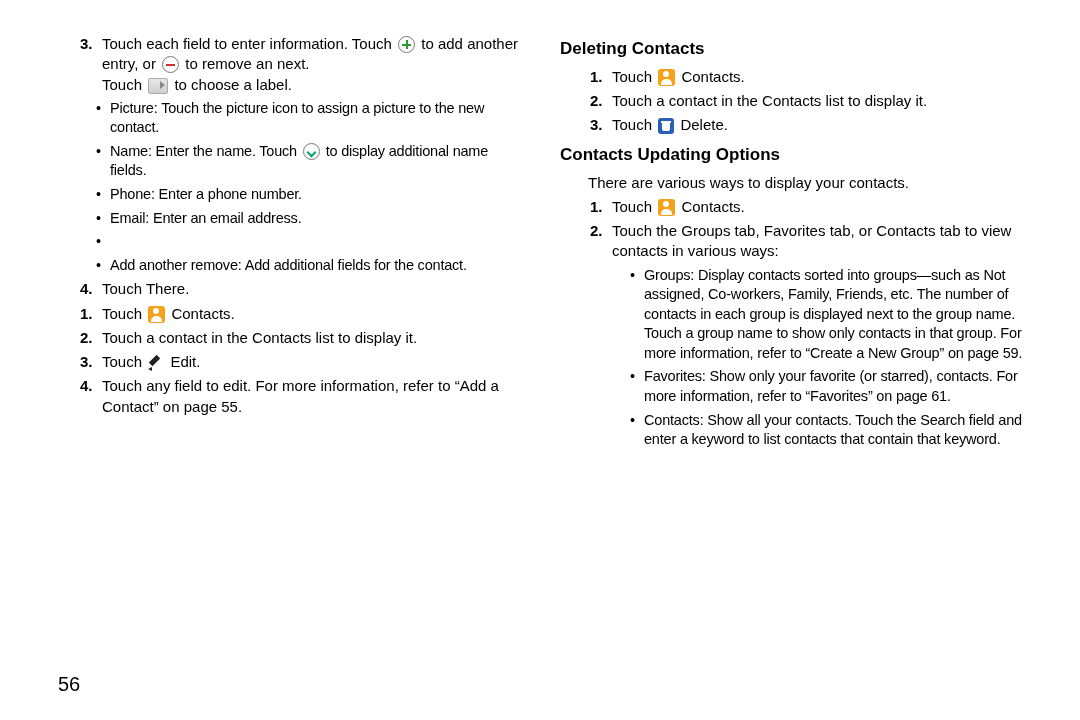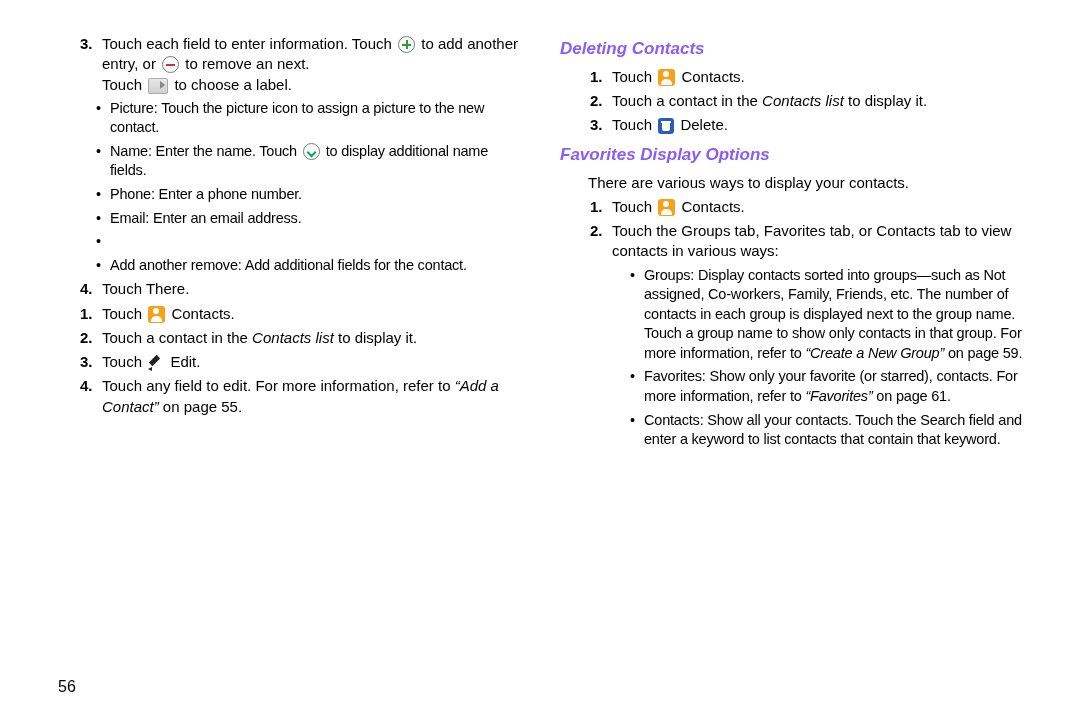--- a/index.html
+++ b/index.html
@@ -16,22 +16,21 @@
     display: flex;
     padding: 30px 50px 20px 50px;
     gap: 40px;
   }
   .col {
     flex: 1;
     font-size: 15px;
     line-height: 1.35;
   }
   .h2 {
-    color: #8b5cf6;
-    font-style: italic;
+    color: #000000;
     font-weight: 700;
     font-size: 17px;
     margin: 8px 0 6px 0;
   }
   .ol-item {
     display: flex;
     margin: 4px 0 4px 30px;
   }
   .ol-num {
     font-weight: 700;
@@ -48,28 +47,28 @@
     font-size: 14.5px;
     letter-spacing: -0.1px;
   }
   .bullet .dot {
     min-width: 14px;
   }
   .bullet2 {
     margin-left: 70px;
   }
   .b { font-weight: 400; }
-  .i { font-style: italic; }
+  .i { }
   .cond { font-family: Helvetica, Arial, sans-serif; letter-spacing: -0.2px; }
   .intro { margin-left: 28px; margin-bottom: 4px; }
   .pagenum {
     position: absolute;
     left: 58px;
     bottom: 24px;
-    font-size: 16px;
+    font-size: 20px;
   }
   
   .icon {
     display: inline-block;
     vertical-align: -4px;
     margin: 0 2px;
   }
   .ic-plus, .ic-minus, .ic-chev {
     width: 17px; height: 17px; border: 1.5px solid #777; border-radius: 50%;
     position: relative; box-sizing: border-box;
@@ -210,21 +209,21 @@
     <div class="ol-item">
       <div class="ol-num">2.</div>
       <div class="ol-body"><span>Touch a contact in the </span><span class="i">Contacts list</span><span> to display it.</span></div>
     </div>
 
     <div class="ol-item">
       <div class="ol-num">3.</div>
       <div class="ol-body"><span>Touch </span><span class="icon ic-trash"></span> <span class="b">Delete</span><span>.</span></div>
     </div>
 
-    <div class="h2">Favorites Display Options</div>
+    <div class="h2">Contacts Updating Options</div>
     <div class="intro">There are various ways to display your contacts.</div>
 
     <div class="ol-item">
       <div class="ol-num">1.</div>
       <div class="ol-body"><span>Touch </span><span class="icon ic-contact"></span> <span class="b">Contacts</span><span>.</span></div>
     </div>
 
     <div class="ol-item">
       <div class="ol-num">2.</div>
       <div class="ol-body">

